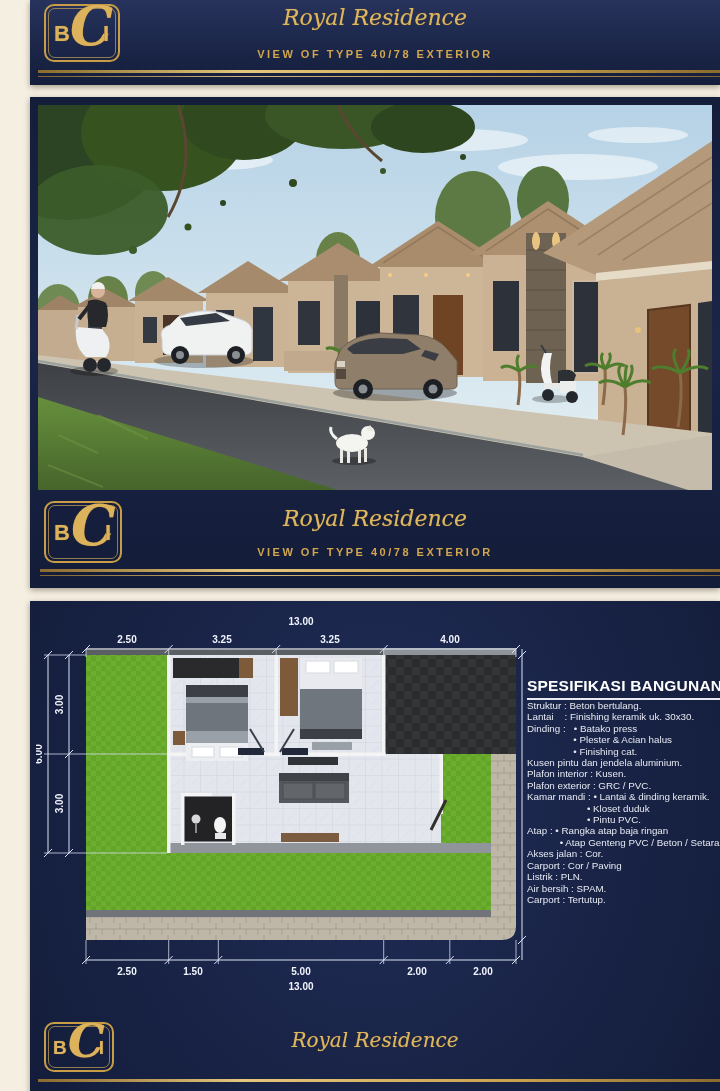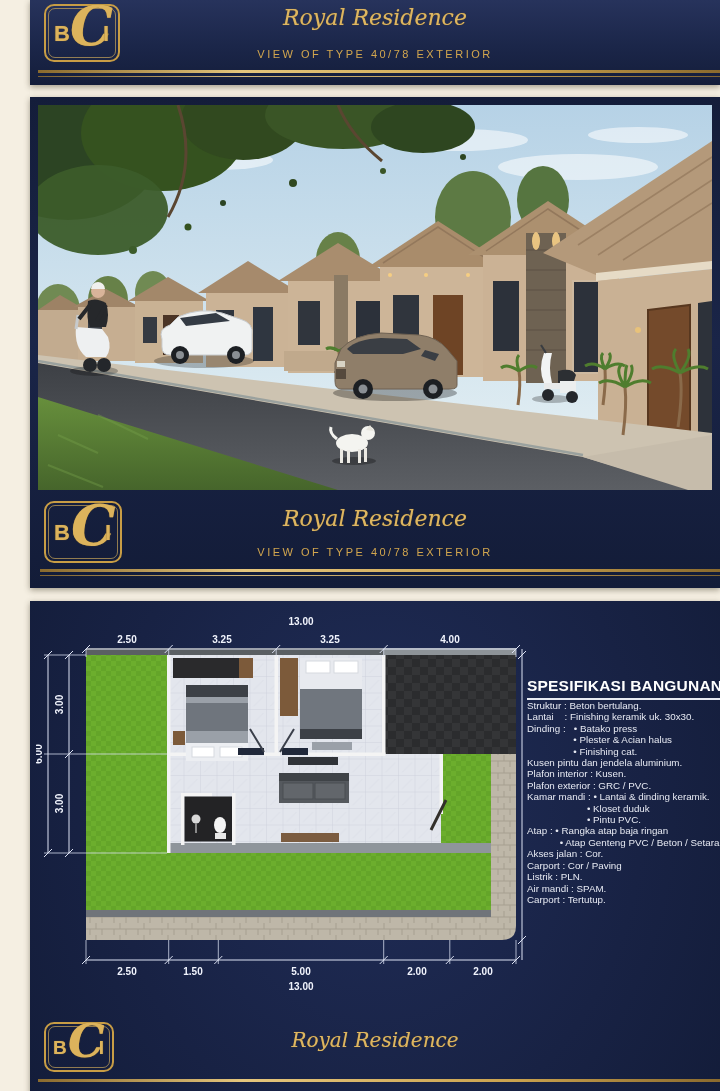--- a/index.html
+++ b/index.html
@@ -27,21 +27,21 @@
   .logo-ext .lc{left:25px;top:-11px;font-size:56px;}
   .logo-ext .li{right:9px;top:17px;}
   .logo-plan{left:14px;top:421px;width:66px;height:46px;}
   .logo-plan .lb{left:7px;top:13px;font-size:19px;}
   .logo-plan .lc{left:22px;top:-10px;font-size:46px;}
   .logo-plan .li{right:8px;top:13px;font-size:19px;}
 
   .script-title{position:absolute;left:0;right:0;text-align:center;
       font-family:"DejaVu Serif",serif;font-style:italic;color:#ddb662;
       text-shadow:0 0 1px #7a5c22;}
-  .sub-title{position:absolute;left:0;right:0;text-align:center;font-weight:normal;
+  .sub-title{position:absolute;left:0;right:0;text-align:center;font-weight:bold;
       color:#d2a64e;letter-spacing:2.5px;font-size:11px;}
   .gold-line{position:absolute;right:0;background:linear-gradient(90deg,#8a6a2e,#e5c67d 30%,#caa24e 70%,#8a6a2e);}
 
   .t-top{top:5px;font-size:22px;}
   .s-top{top:48px;}
   .gl-a{left:8px;top:70px;height:2.5px;}
   .gl-b{left:8px;top:76px;height:1.2px;opacity:.9;}
 
   .scene-frame{position:absolute;left:8px;top:8px;width:674px;height:385px;background:#0e1630;}
   .t-ext{top:409px;font-size:22px;z-index:3;}
@@ -422,21 +422,21 @@
         <div class="spec-line">Plafon interior : Kusen.</div>
         <div class="spec-line">Plafon exterior : GRC / PVC.</div>
         <div class="spec-line">Kamar mandi : • Lantai &amp; dinding keramik.</div>
         <div class="spec-line">                      • Kloset duduk</div>
         <div class="spec-line">                      • Pintu PVC.</div>
         <div class="spec-line">Atap : • Rangka atap baja ringan</div>
         <div class="spec-line">            • Atap Genteng PVC / Beton / Setara</div>
         <div class="spec-line">Akses jalan : Cor.</div>
         <div class="spec-line">Carport : Cor / Paving</div>
         <div class="spec-line">Listrik : PLN.</div>
-        <div class="spec-line">Air mandi : SPAM.</div>
+        <div class="spec-line">Air bersih : SPAM.</div>
         <div class="spec-line">Carport : Tertutup.</div>
       </div>
     </div>
 
     <div class="bci-logo logo-plan">
       <span class="lb">B</span>
       <span class="lc">C</span>
       <span class="li">I</span>
     </div>
     <div class="script-title t-plan">Royal Residence</div>

